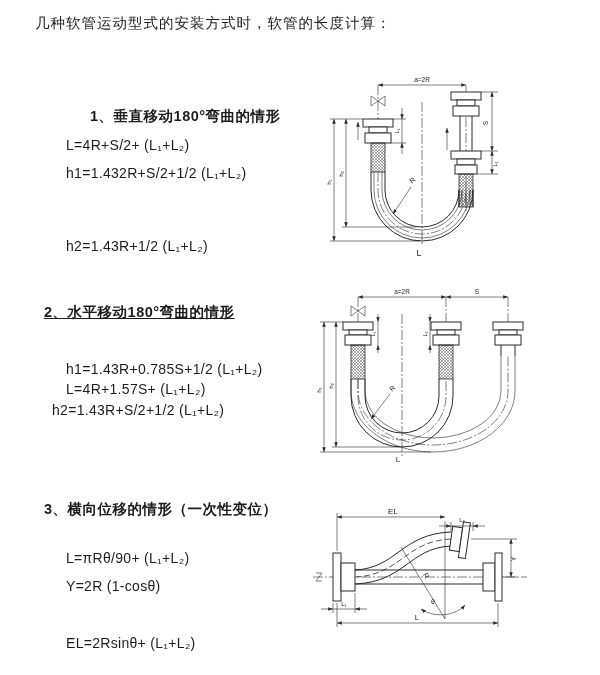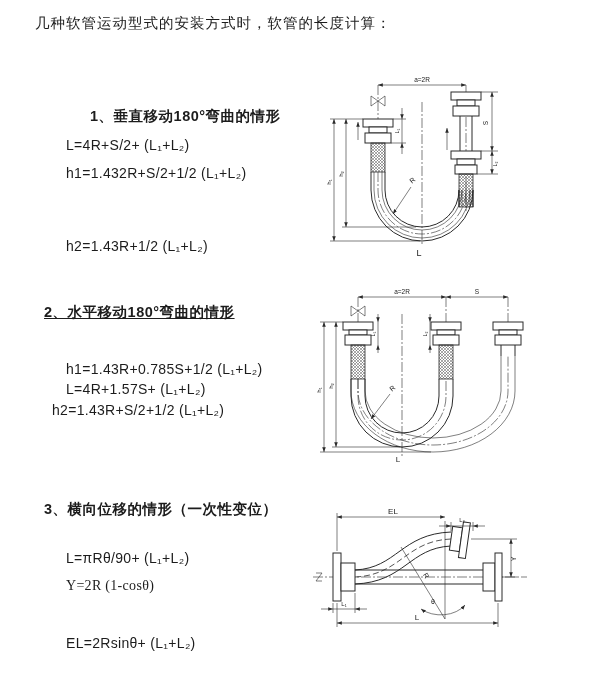--- a/index.html
+++ b/index.html
@@ -17,21 +17,21 @@
   .s1-f1{left:66px;top:165px;}
   .s1-f2{left:66px;top:208px;margin-top:30px;}
   
   .s2-h{left:44px;top:303px;text-decoration:underline;}
   .s2-f0{left:66px;top:333px;margin-top:48px;}
   .s2-f1{left:66px;top:361px;}
   .s2-f2{left:52px;top:389px;margin-top:13px;}
   
   .s3-h{left:44px;top:500px;}
   .s3-f0{left:66px;top:550px;}
-  .s3-f1{left:66px;top:578px;font-family:Liberation Serif, serif;}
+  .s3-f1{left:66px;top:578px;}
   .s3-f2{left:66px;top:606px;margin-top:29px;}
 
   svg{position:absolute;overflow:visible;}
   .d1{left:316px;top:72px;}
   .d2{left:310px;top:286px;}
   .d3{left:305px;top:501px;}
   svg text{fill:#1c1c1c;font-family:"Liberation Sans","DejaVu Sans",sans-serif;}
   .ln{stroke:#2a2a2a;stroke-width:1;fill:none;}
   .thin{stroke:#2a2a2a;stroke-width:0.6;fill:none;}
   .cl{stroke:#2a2a2a;stroke-width:0.6;fill:none;stroke-dasharray:10 2 2 2;}

